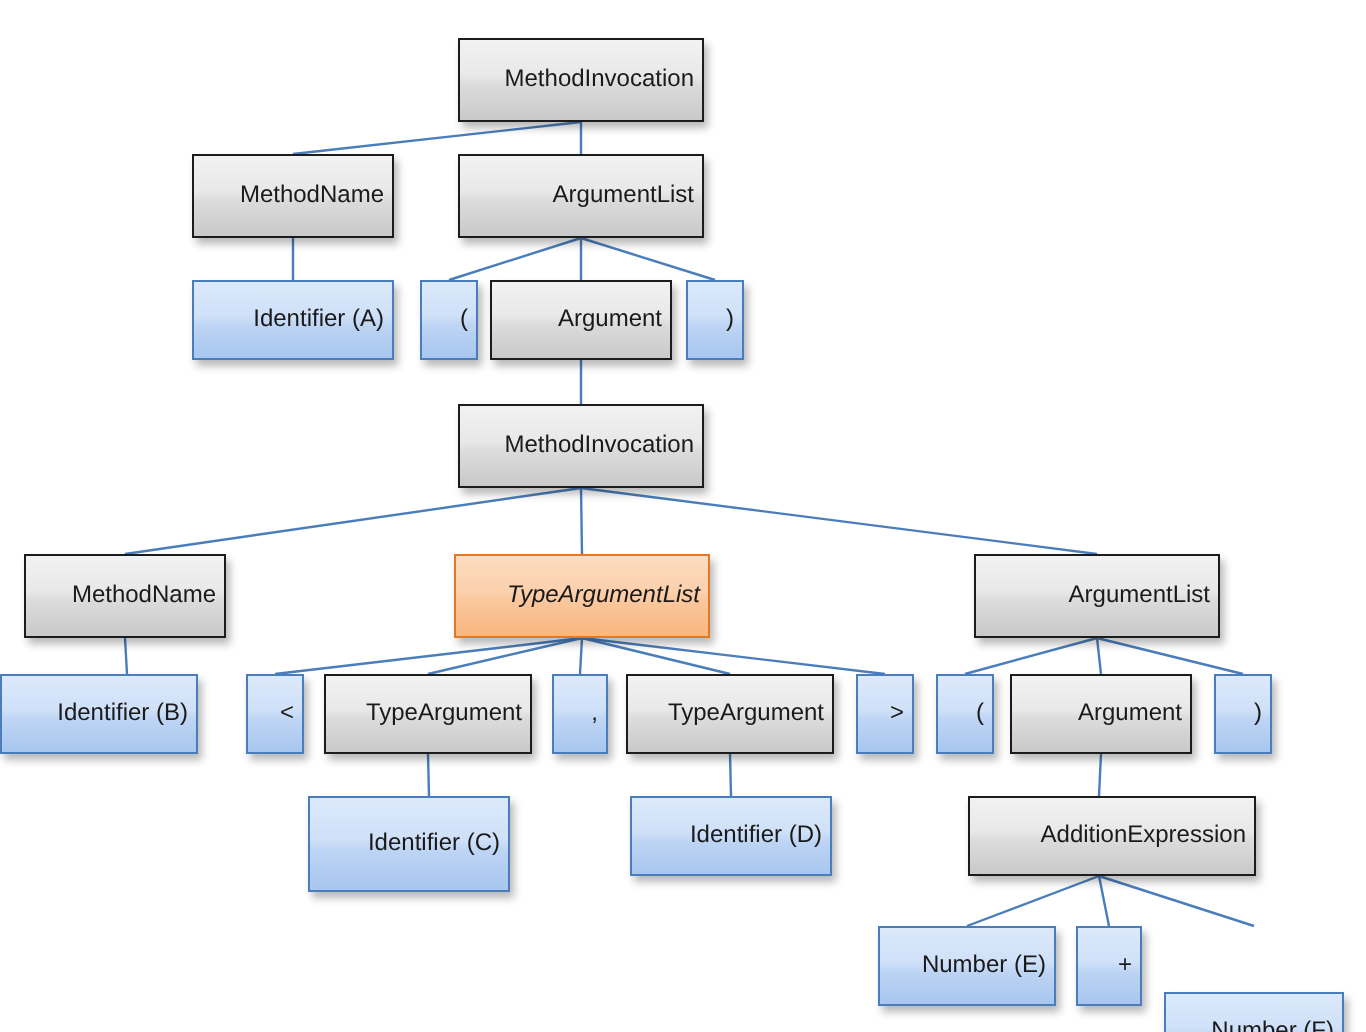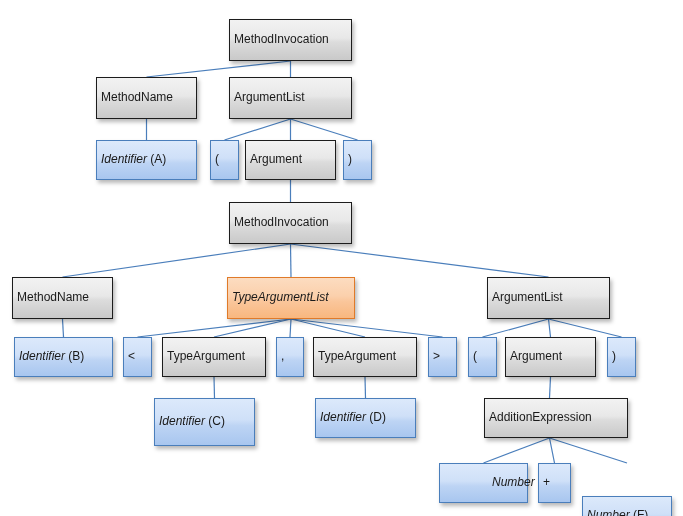--- a/index.html
+++ b/index.html
@@ -23,21 +23,21 @@
     top: 0;
     width: 683px;
     height: 516px;
     pointer-events: none;
   }
   .node {
     position: absolute;
     box-sizing: border-box;
     display: flex;
     align-items: center;
-    justify-content: flex-start;
+    justify-content: flex-end;
     font-size: 12px;
     color: #1a1a1a;
     text-align: center;
     line-height: 1.15;
     white-space: nowrap;
     box-shadow: 2px 3px 4px rgba(0,0,0,0.28);
     z-index: 2;
   }
   .node.gray {
     background: linear-gradient(to bottom, #f2f2f2 0%, #e8e8e8 45%, #dcdcdc 55%, #c9c9c9 100%);
@@ -48,21 +48,20 @@
     border: 1px solid #4a7ebb;
   }
   .node.orange {
     background: linear-gradient(to bottom, #fcdcc0 0%, #fbd0ac 45%, #fac69b 58%, #f8b77f 100%);
     border: 1px solid #e07a29;
   }
   .node .lbl {
     padding: 0 4px;
   }
   .node .it {
-    font-style: italic;
   }
 </style>
 </head>
 <body>
 
 <div id="canvas">
   <svg id="edges" viewBox="0 0 683 516" width="683" height="516">
       <line x1="290.5" y1="61" x2="146.5" y2="77" stroke="#4a7ebb" stroke-width="1.2"></line>
       <line x1="290.5" y1="61" x2="290.5" y2="77" stroke="#4a7ebb" stroke-width="1.2"></line>
       <line x1="146.5" y1="119" x2="146.5" y2="140" stroke="#4a7ebb" stroke-width="1.2"></line>
@@ -116,21 +115,21 @@
       </div>
       <div class="node gray" style="left: 12px; top: 277px; width: 101px; height: 42px;">
         <span class="lbl">MethodName</span>
       </div>
       <div class="node orange" style="left: 227px; top: 277px; width: 128px; height: 42px; font-style: italic;">
         <span class="lbl">TypeArgumentList</span>
       </div>
       <div class="node gray" style="left: 487px; top: 277px; width: 123px; height: 42px;">
         <span class="lbl">ArgumentList</span>
       </div>
-      <div class="node blue" style="left: 14px; top: 337px; width: 99px; height: 40px;">
+      <div class="node blue" style="left: 0; top: 337px; width: 99px; height: 40px;">
         <span class="lbl"><span class="it">Identifier</span><span> (B)</span></span>
       </div>
       <div class="node blue" style="left: 123px; top: 337px; width: 29px; height: 40px;">
         <span class="lbl">&lt;</span>
       </div>
       <div class="node gray" style="left: 162px; top: 337px; width: 104px; height: 40px;">
         <span class="lbl">TypeArgument</span>
       </div>
       <div class="node blue" style="left: 276px; top: 337px; width: 28px; height: 40px;">
         <span class="lbl">,</span>

